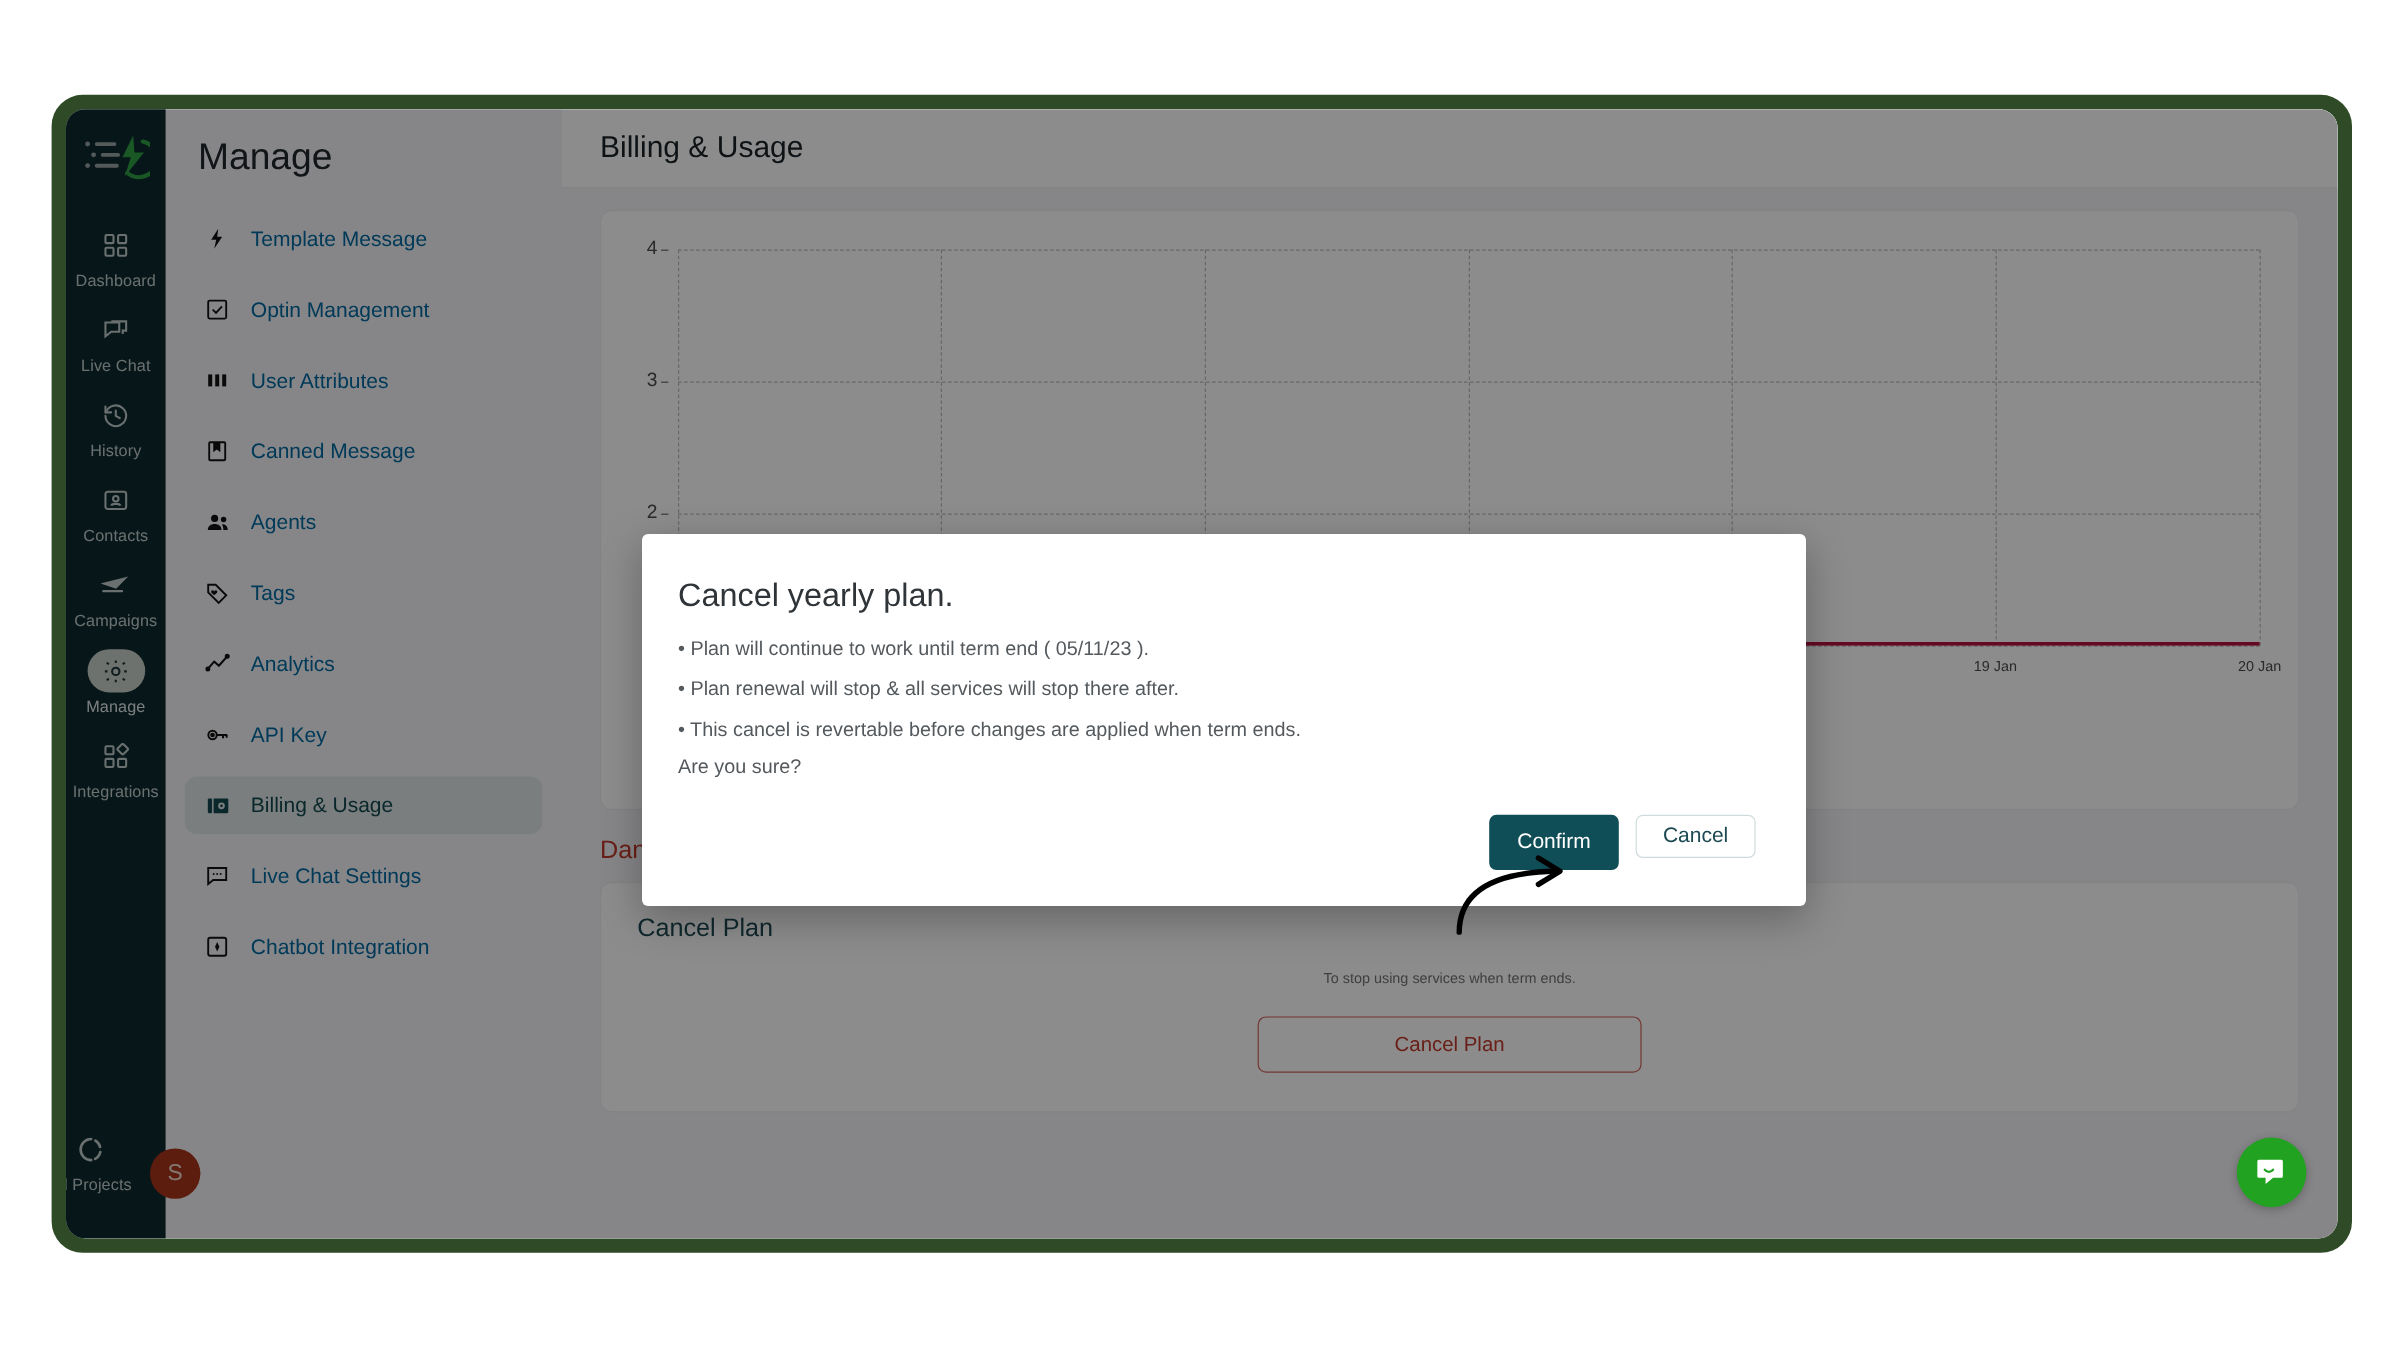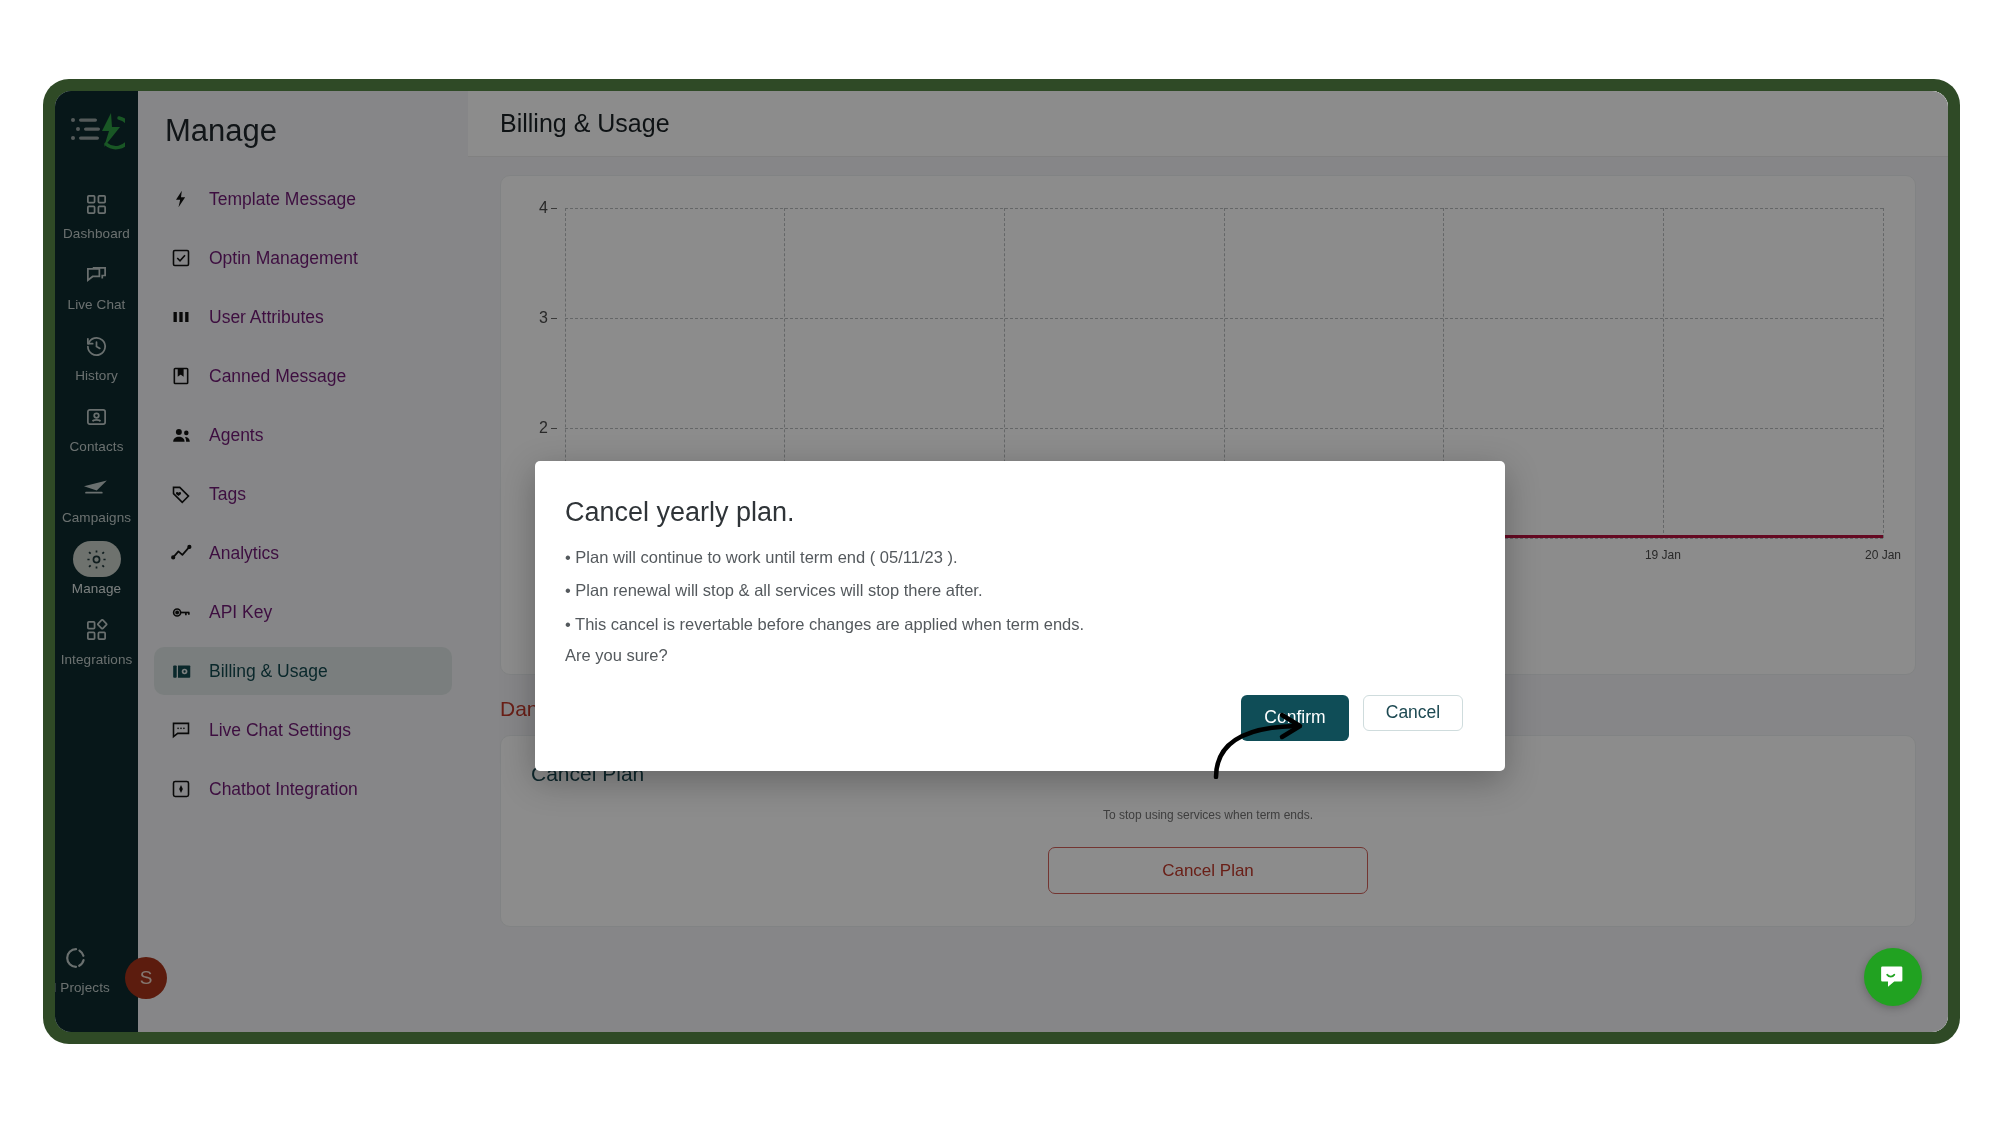--- a/index.html
+++ b/index.html
@@ -93,21 +93,21 @@
     border-radius: 10px; cursor: pointer;
     margin-bottom: 11px;
   }
   .manage-item.active { background: #dfe6e6; }
   .manage-icon {
     width: 22px; height: 22px;
     display: flex; align-items: center; justify-content: center;
     color: #121212; flex: none;
   }
   .manage-item.active .manage-icon { color: #13494f; }
-  .manage-label { font-size: 17.5px; color: #701a75; }
+  .manage-label { font-size: 17.5px; color: #0369a1; }
   .manage-item.active .manage-label { color: #13494f; }
 
   
   #main {
     position: absolute; left: 413px; top: 0; right: 0; bottom: 0;
     background: #f4f5f7;
     overflow: hidden;
   }
   #main-header {
     height: 66px; background: #ffffff;
@@ -198,21 +198,21 @@
     width: 58px; height: 58px; border-radius: 50%;
     background: #21a221;
     display: flex; align-items: center; justify-content: center;
     z-index: 45; cursor: pointer;
     box-shadow: 0 2px 8px rgba(0,0,0,0.25);
   }
 
   
   #modal {
     position: absolute;
-    left: 480px; top: 370px;
+    left: 480px; top: 354px;
     width: 970px;
     background: #ffffff;
     border-radius: 5px;
     padding: 36px 42px 30px 30px;
     z-index: 60;
     box-shadow: 0 10px 34px rgba(0,0,0,0.28);
   }
   #modal-title {
     font-size: 27px; color: #2f3438; font-weight: 400;
     margin-bottom: 18px;

